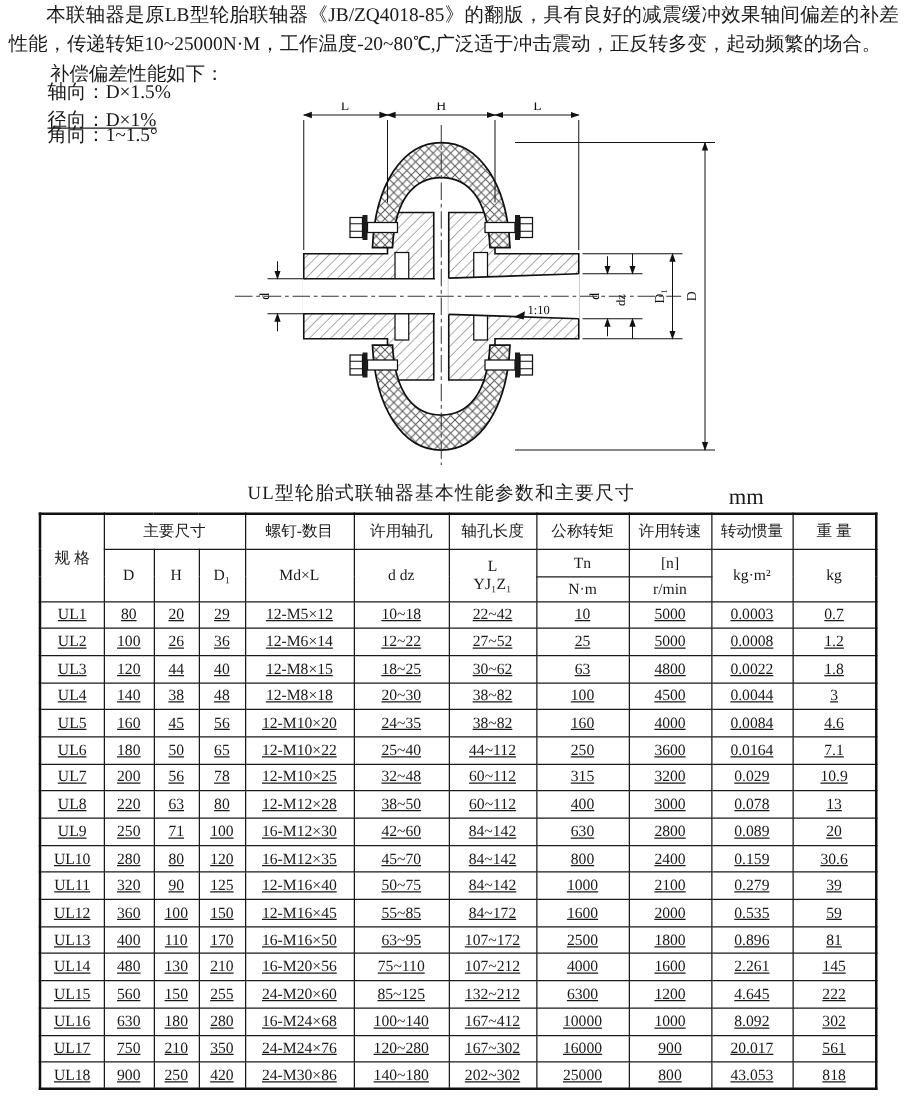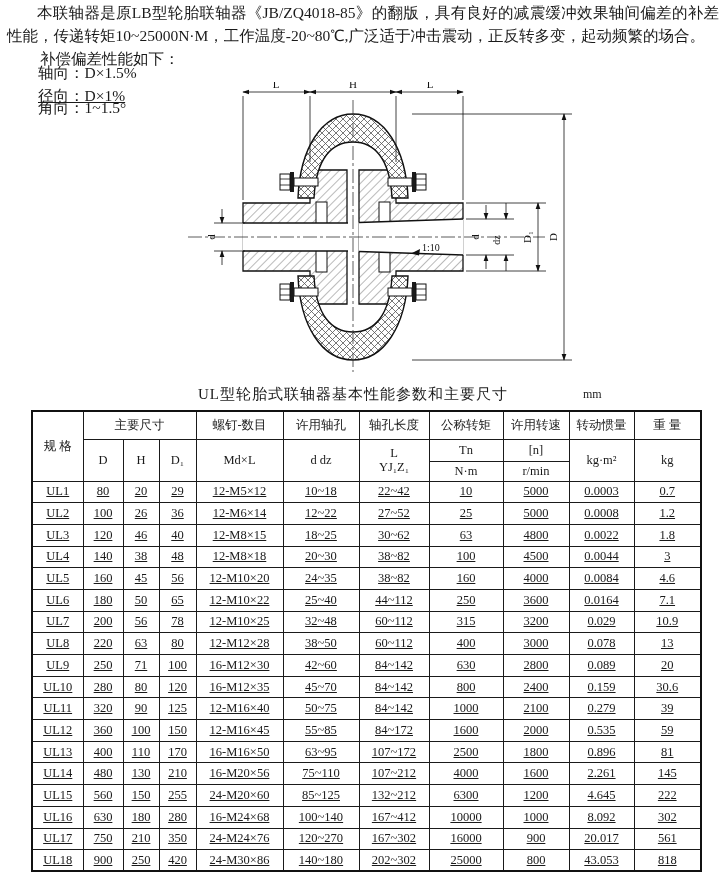--- a/index.html
+++ b/index.html
@@ -13,21 +13,21 @@
     margin:0;
   }
   .comp-heading{position:absolute;top:49px;left:40px;font-size:15.5px;}
   .spec-line{position:absolute;left:38px;font-size:15.5px;}
   .spec-1{top:63px;} .spec-2{top:86px;text-decoration:underline;} .spec-3{top:98px;}
   .drawing{position:absolute;left:170px;top:82px;}
   .tbl-title{
     position:absolute;top:385px;left:0;width:706px;text-align:center;
     font-size:15px;letter-spacing:1px;
   }
-  .unit{position:absolute;top:387px;left:583px;font-size:12px;letter-spacing:0;}
+  .unit{position:absolute;top:387px;left:583px;font-size:18px;letter-spacing:0;}
   .tbl-wrap{position:absolute;top:410px;left:31px;}
   table{border-collapse:collapse;table-layout:fixed;border:2px solid #111;}
   th,td{
     border:1px solid #1a1a1a;text-align:center;vertical-align:middle;
     font-weight:normal;font-size:12.5px;padding:0;overflow:hidden;white-space:nowrap;
   }
   thead .h1{height:28px;} thead .h2{height:22px;} thead .h3{height:20px;}
   tbody tr{height:21.7px;text-decoration:underline;}
   thead th{font-size:12.5px;}
   .two-line div{line-height:14px;}
@@ -241,21 +241,21 @@
           <td>12~22</td>
           <td>27~52</td>
           <td>25</td>
           <td>5000</td>
           <td>0.0008</td>
           <td>1.2</td>
         </tr>
         <tr>
           <td>UL3</td>
           <td>120</td>
-          <td>46</td>
+          <td>44</td>
           <td>40</td>
           <td>12-M8×15</td>
           <td>18~25</td>
           <td>30~62</td>
           <td>63</td>
           <td>4800</td>
           <td>0.0022</td>
           <td>1.8</td>
         </tr>
         <tr>
@@ -426,21 +426,21 @@
           <td>1000</td>
           <td>8.092</td>
           <td>302</td>
         </tr>
         <tr>
           <td>UL17</td>
           <td>750</td>
           <td>210</td>
           <td>350</td>
           <td>24-M24×76</td>
-          <td>120~270</td>
+          <td>120~280</td>
           <td>167~302</td>
           <td>16000</td>
           <td>900</td>
           <td>20.017</td>
           <td>561</td>
         </tr>
         <tr>
           <td>UL18</td>
           <td>900</td>
           <td>250</td>

